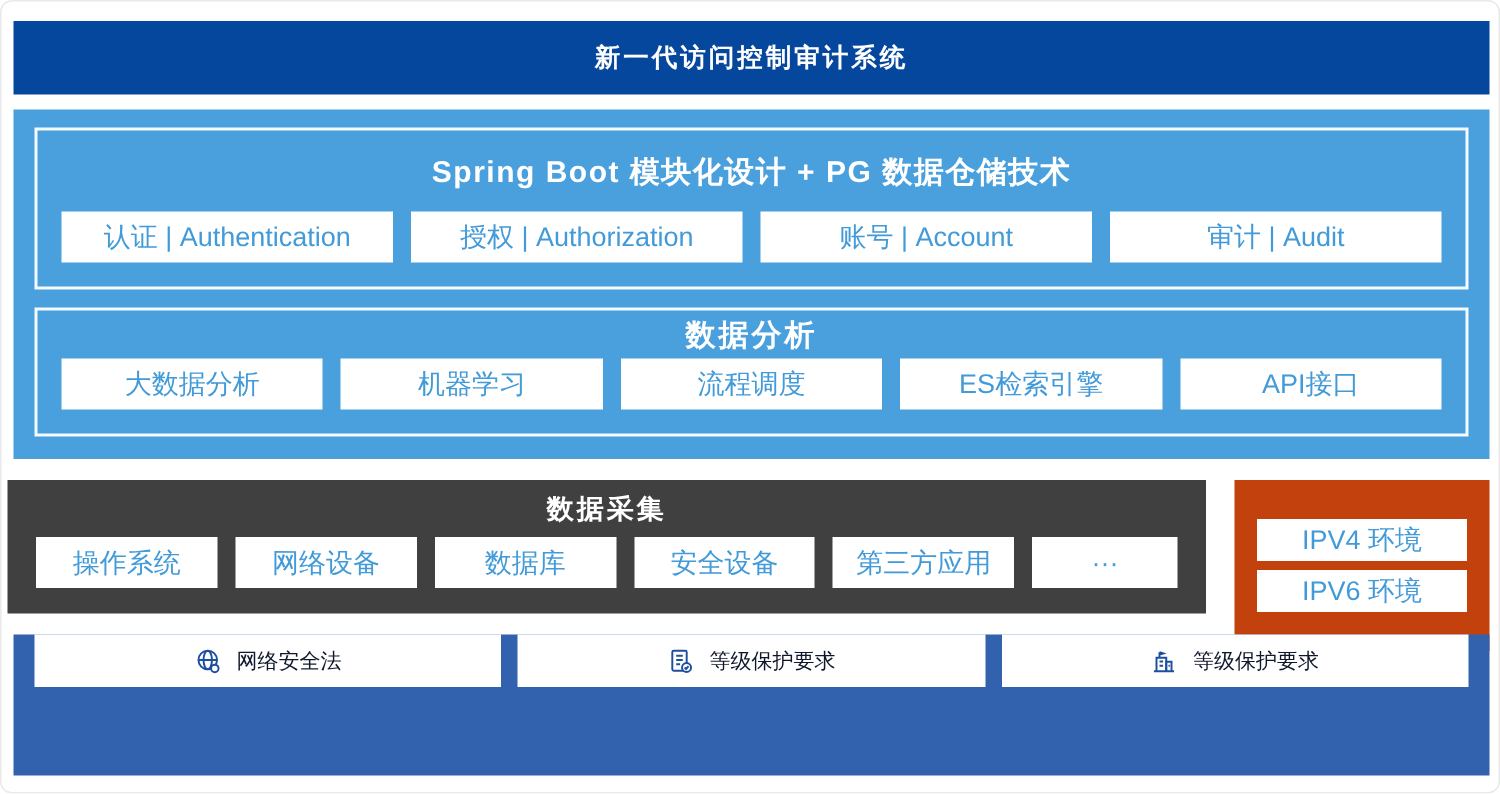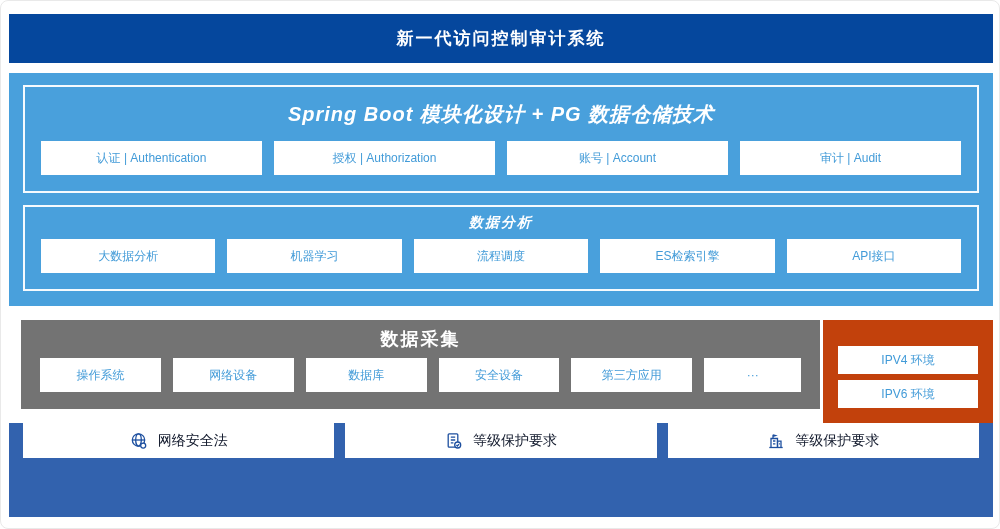--- a/index.html
+++ b/index.html
@@ -11,29 +11,29 @@
           display:flex;align-items:center;justify-content:center;}
   .banner span{color:#fff;font-size:17px;font-weight:bold;letter-spacing:2px;}
 
   
   .platform{position:absolute;left:8px;top:72px;width:984px;height:233px;background:#49A0DC;}
   .framed{position:absolute;left:14px;right:14px;border:2px solid rgba(255,255,255,.95);
           box-sizing:border-box;display:flex;flex-direction:column;}
   #modules-frame{top:12px;height:108px;}
   #analysis-frame{top:132px;height:86px;}
   .frame-title{flex:1;display:flex;align-items:center;justify-content:center;color:#fff;
-               font-weight:bold;font-size:14px;letter-spacing:2px;font-style:italic;}
+               font-weight:bold;font-size:20px;letter-spacing:2px;}
   #modules-frame .frame-title{font-size:20px;letter-spacing:1px;}
 
   .row{display:flex;gap:12px;padding:0 16px 16px 16px;}
   .chip{flex:1;height:34px;background:#ffffff;display:flex;align-items:center;justify-content:center;
-        color:#429BD8;font-size:12px;white-space:nowrap;}
+        color:#429BD8;font-size:18px;white-space:nowrap;}
 
   
-  .collection{position:absolute;left:20px;top:319px;width:799px;height:89px;background:#737373;
+  .collection{position:absolute;left:4px;top:319px;width:799px;height:89px;background:#404040;
               display:flex;flex-direction:column;}
   .section-title{flex:1;display:flex;align-items:center;justify-content:center;color:#fff;
                  font-weight:bold;font-size:18px;letter-spacing:2px;}
   .collection .row{padding:0 19px 17px 19px;}
   .chip.small{flex:0.8;}
 
   
   .env{position:absolute;left:822px;top:319px;width:170px;height:114px;background:#c2410c;
        display:flex;flex-direction:column;justify-content:center;gap:6px;padding:8px 15px;box-sizing:border-box;}
   .env .chip{flex:none;height:28px;}

